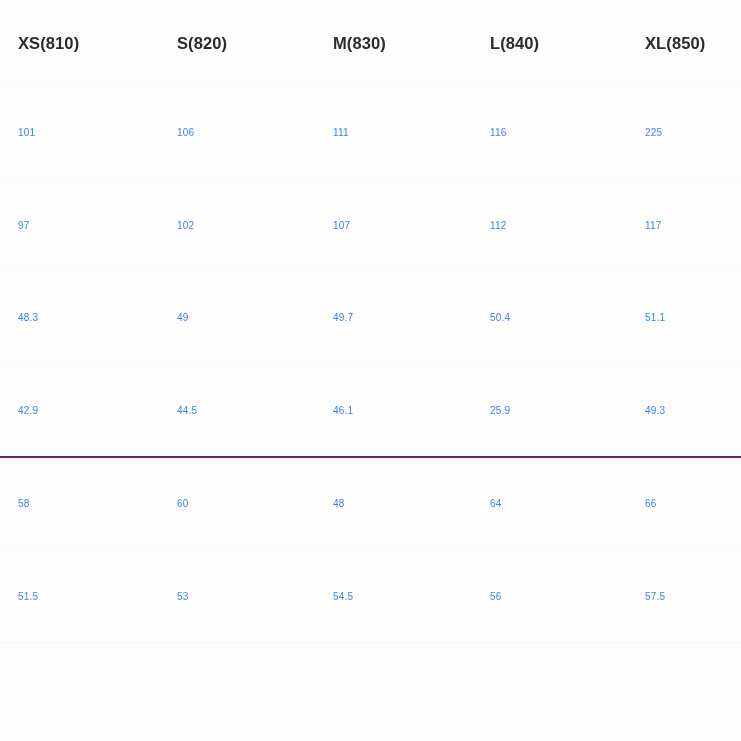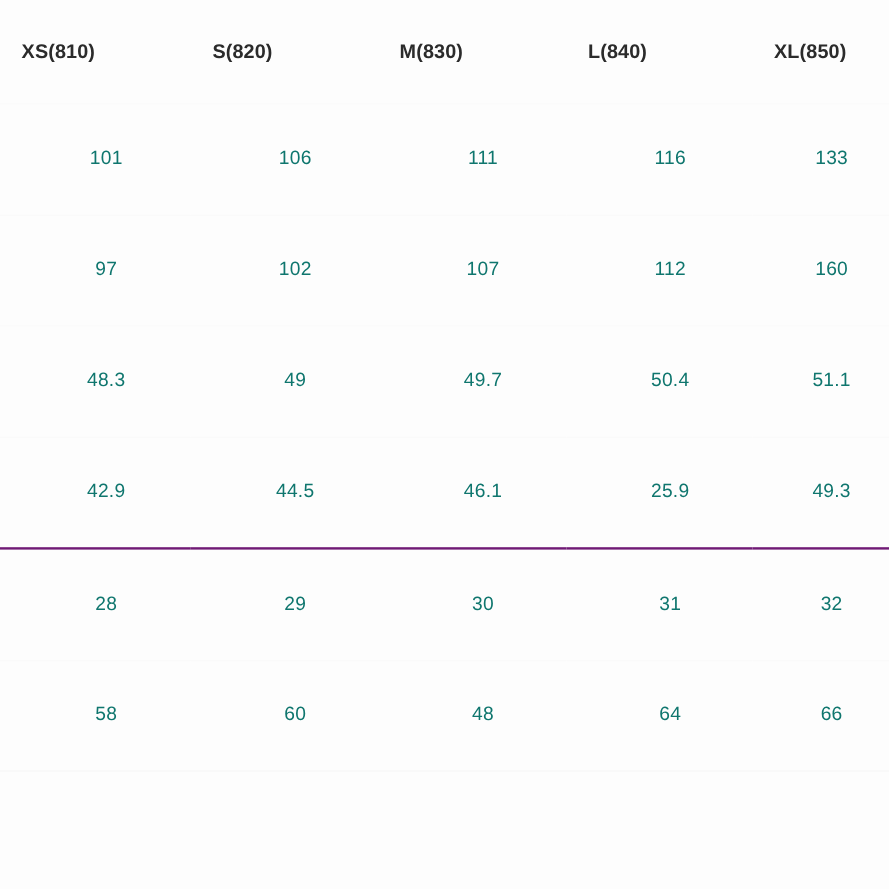--- a/index.html
+++ b/index.html
@@ -40,25 +40,25 @@
     font-weight: bold;
     color: #2b2b2b;
     letter-spacing: 0.1px;
     border-bottom: 1px solid #fafafa;
     background: #fdfdfd;
     white-space: nowrap;
   }
   tbody td {
     height: 91.5px;
     padding: 0 0 0 18px;
-    text-align: center;
+    text-align: left;
     vertical-align: middle;
-    font-size: 16px;
+    font-size: 10px;
     font-weight: 400;
-    color: #0f766e;
+    color: #3b82f6;
     letter-spacing: 0.2px;
     border-bottom: 1px solid #fafafa;
     background: #fdfdfd;
     white-space: nowrap;
   }
   tbody tr.row-3 td {
     border-bottom: 2px solid #701a75;
   }
   tbody tr:last-child td {
     border-bottom: 1px solid #f7f7f7;
@@ -84,52 +84,52 @@
         <th>L(840)</th>
         <th>XL(850)</th>
       </tr>
     </thead>
     <tbody>
       <tr class="row-0">
         <td>101</td>
         <td>106</td>
         <td>111</td>
         <td>116</td>
-        <td>133</td>
+        <td>225</td>
       </tr>
       <tr class="row-1">
         <td>97</td>
         <td>102</td>
         <td>107</td>
         <td>112</td>
-        <td>160</td>
+        <td>117</td>
       </tr>
       <tr class="row-2">
         <td>48.3</td>
         <td>49</td>
         <td>49.7</td>
         <td>50.4</td>
         <td>51.1</td>
       </tr>
       <tr class="row-3">
         <td>42.9</td>
         <td>44.5</td>
         <td>46.1</td>
         <td>25.9</td>
         <td>49.3</td>
       </tr>
-      <tr class="row-4">
-        <td>28</td>
-        <td>29</td>
-        <td>30</td>
-        <td>31</td>
-        <td>32</td>
-      </tr>
       <tr class="row-5">
         <td>58</td>
         <td>60</td>
         <td>48</td>
         <td>64</td>
         <td>66</td>
       </tr>
+      <tr class="row-6">
+        <td>51.5</td>
+        <td>53</td>
+        <td>54.5</td>
+        <td>56</td>
+        <td>57.5</td>
+      </tr>
     </tbody>
   </table>
 </div>
 
 </body></html>

